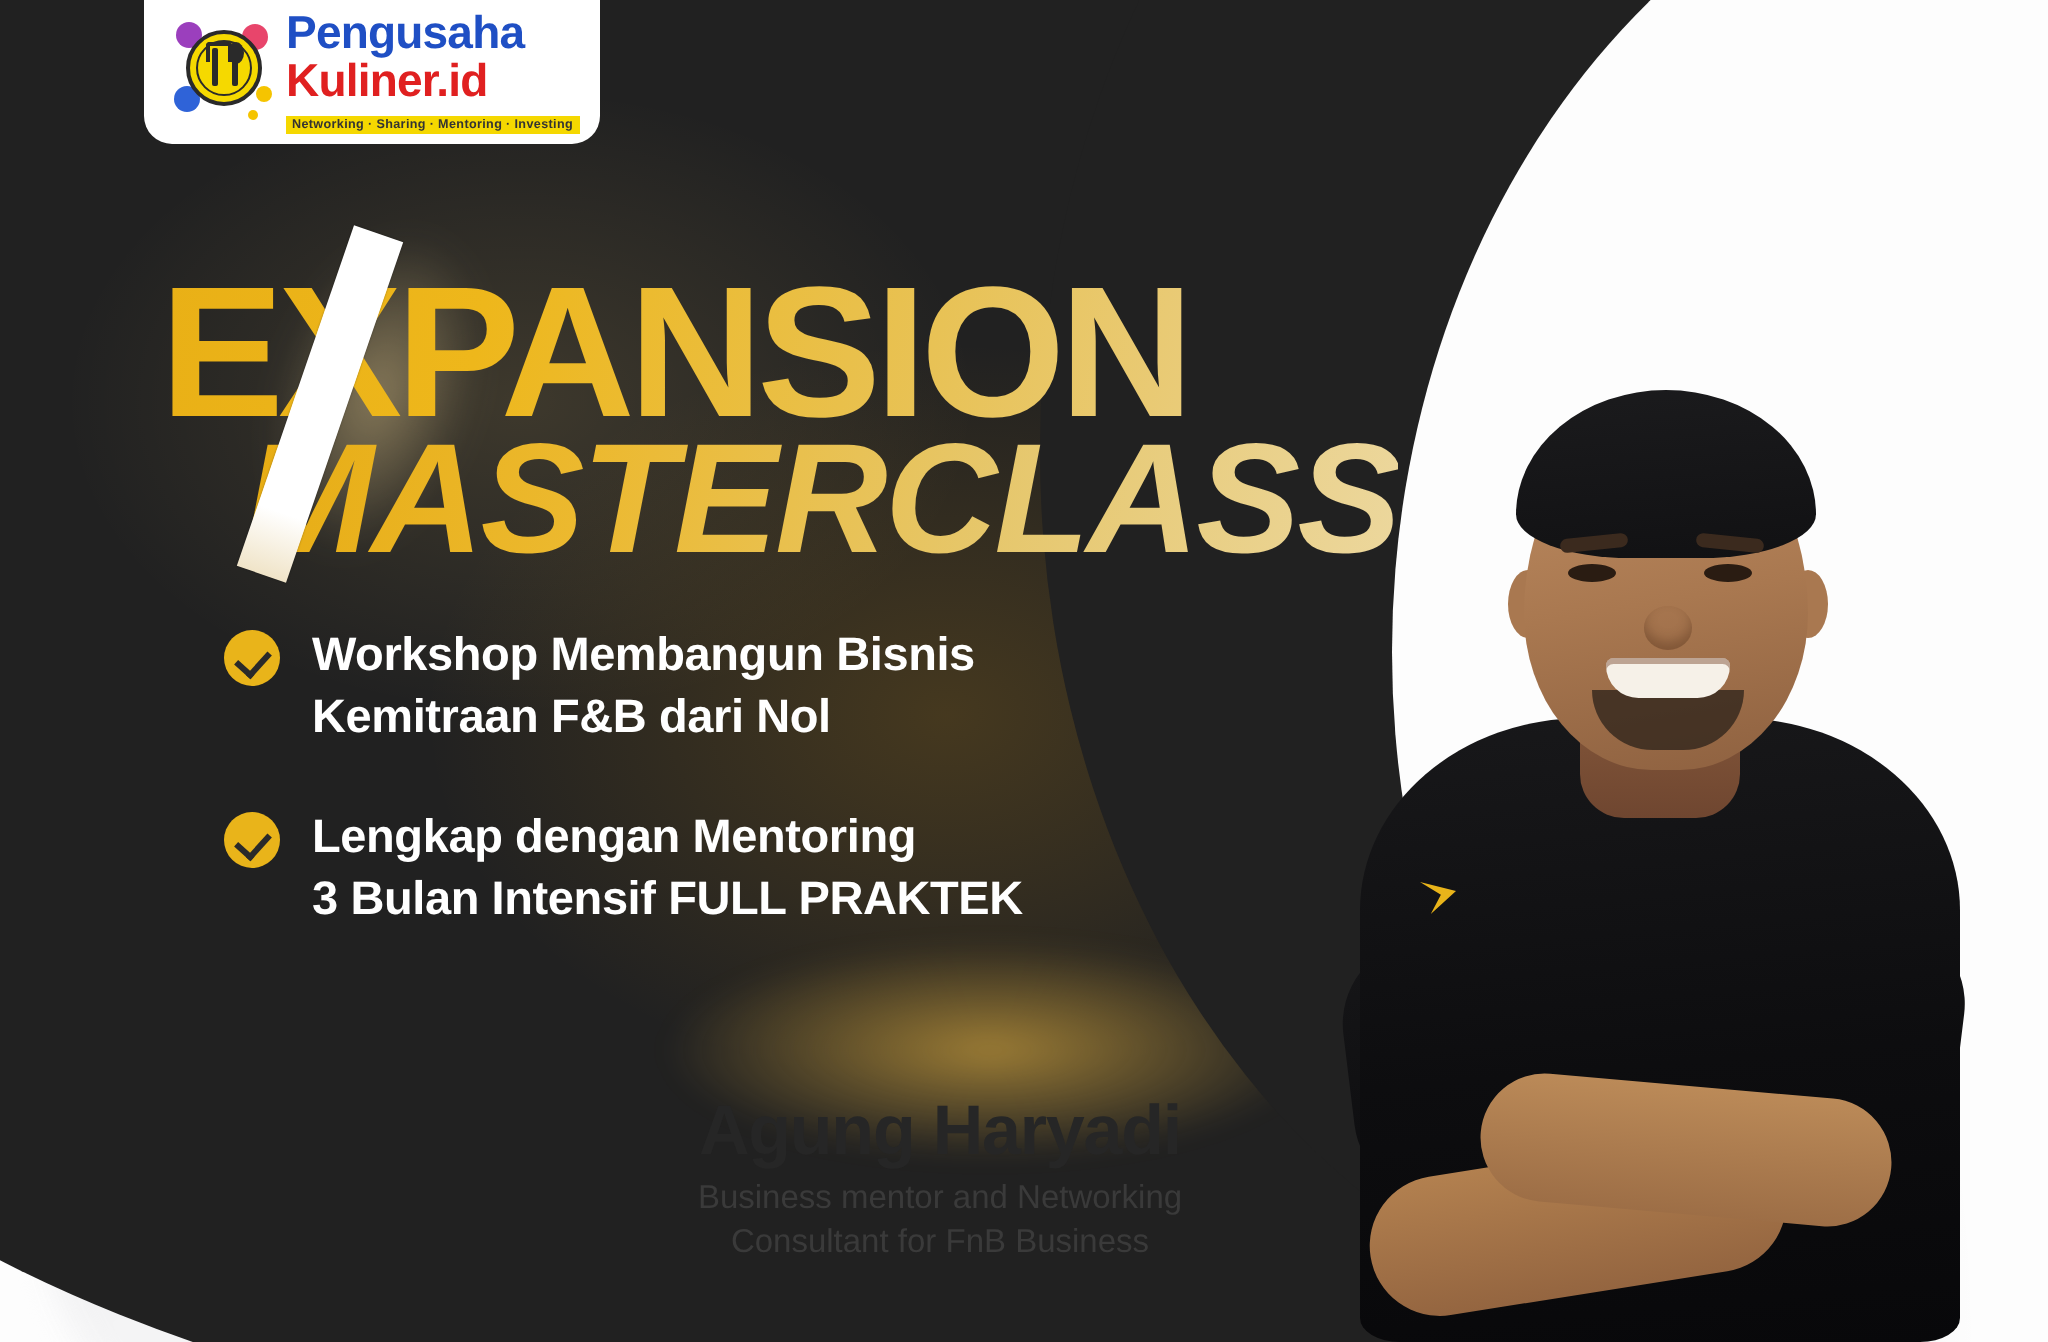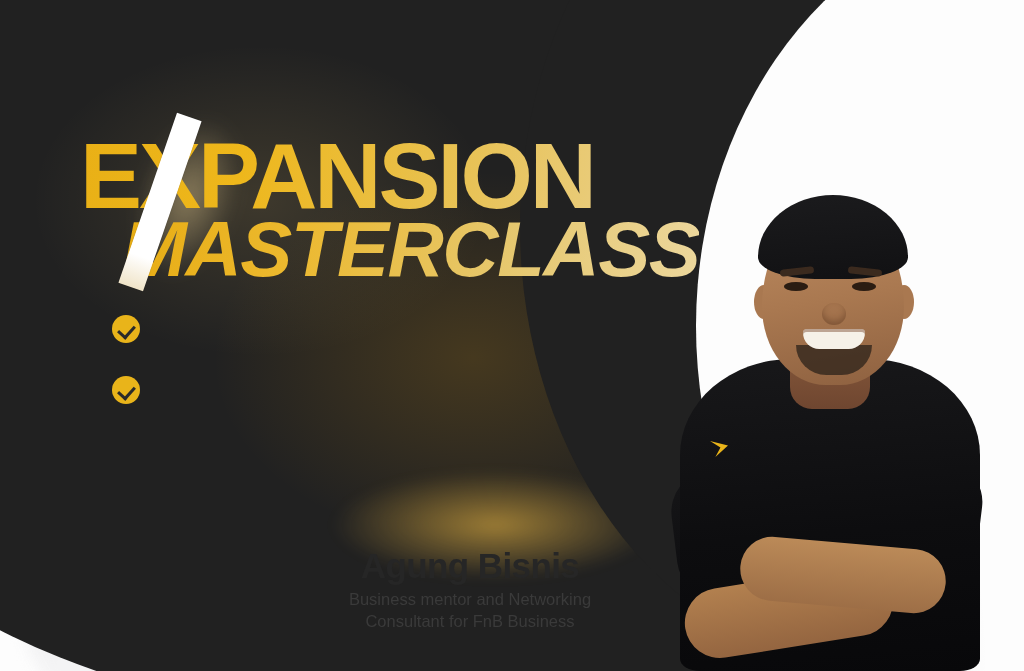--- a/index.html
+++ b/index.html
@@ -336,39 +336,61 @@
   </div>
 
   <div class="gold-rim"></div>
   <div class="dark-panel"></div>
   <div class="rim-glow"></div>
 
   <div class="gold-arc"></div>
   <div class="gold-arc-cut"></div>
   <div class="white-wedge"></div>
 
+  <div class="logo-card">
+    <div class="logo-mark">
+      <div class="dot dot-p"></div>
+      <div class="dot dot-r"></div>
+      <div class="dot dot-b"></div>
+      <div class="dot dot-y1"></div>
+      <div class="dot dot-y2"></div>
+      <div class="logo-ring"></div>
+      <div class="logo-plate-inner"></div>
+      <div class="logo-fork"></div>
+      <div class="logo-spoon"></div>
+    </div>
+    <div class="logo-text">
+      <div class="logo-line1">Pengusaha</div>
+      <div class="logo-line2">Kuliner.id</div>
+      <div class="logo-tag">Networking · Sharing · Mentoring · Investing</div>
+    </div>
+  </div>
 
   <div class="slash-glow"></div>
   <div class="headline">
     <div class="title-main">EXPANSION</div>
     <div class="title-sub">MASTERCLASS</div>
   </div>
   <div class="slash"></div>
 
   <div class="bullets">
     <div class="bullet">
       <div class="check"></div>
+      <div class="bullet-text">Workshop Membangun Bisnis
+Kemitraan F&amp;B dari Nol</div>
     </div>
     <div class="bullet">
       <div class="check"></div>
+      <div class="bullet-text"> Lengkap dengan Mentoring
+3 Bulan Intensif FULL PRAKTEK</div>
     </div>
   </div>
 
   <div class="speaker">
-    <div class="speaker-name">Agung Bisnis</div>
+    <div class="speaker-name">Agung Haryadi</div>
     <div class="speaker-role">Business mentor and Networking
 Consultant for FnB Business</div>
   </div>
 
   <div class="portrait">
     <div class="p-shadow"></div>
     <div class="p-sleeve-l"></div>
     <div class="p-sleeve-r"></div>
     <div class="p-torso"></div>
     <div class="p-logo-chest"></div>

